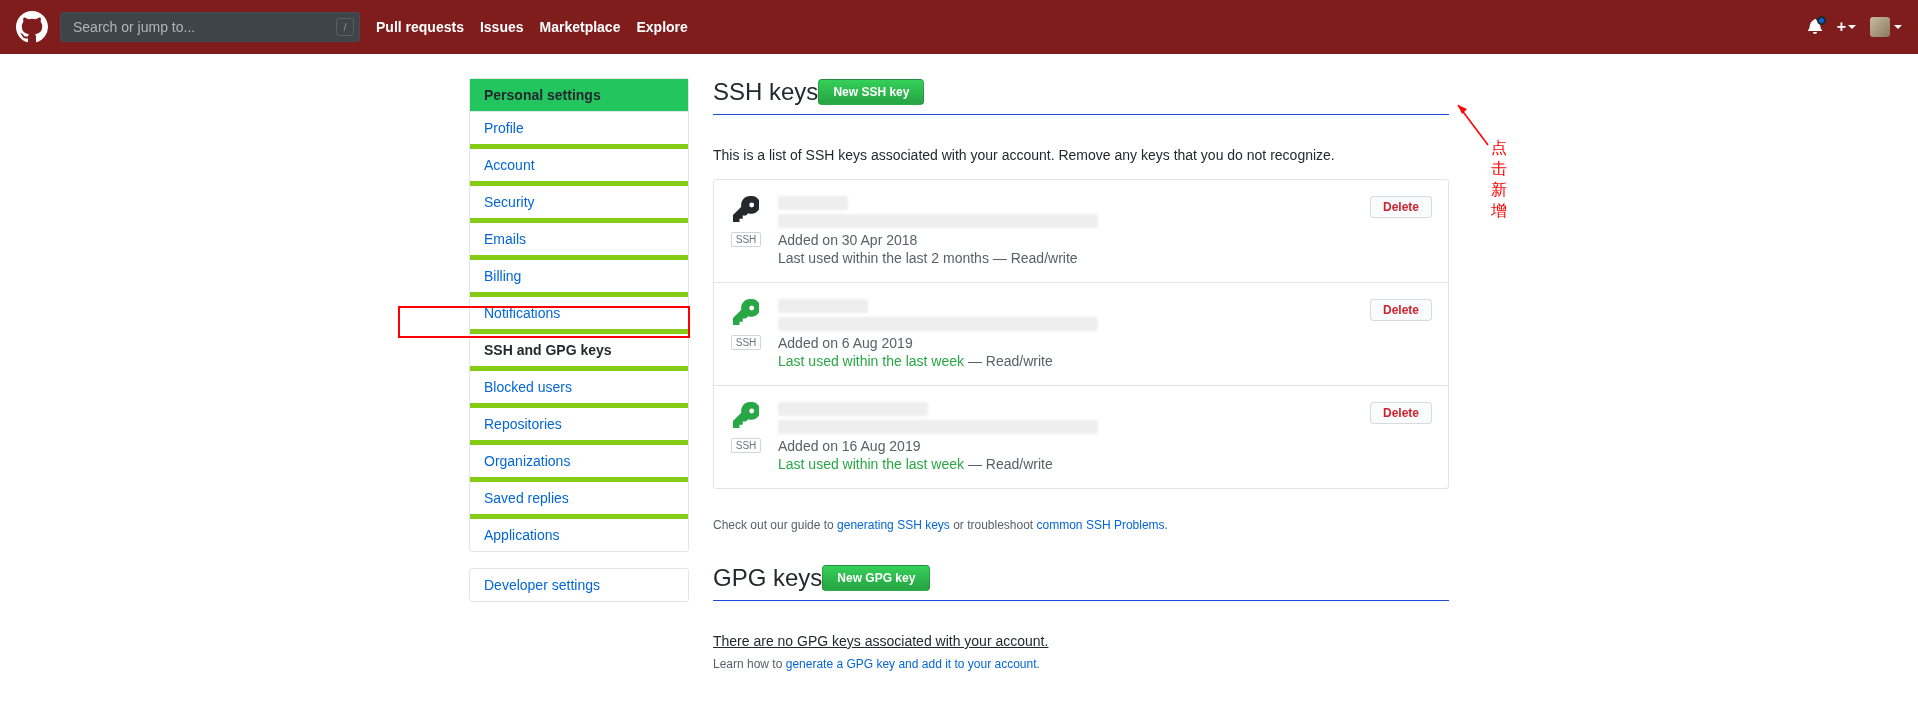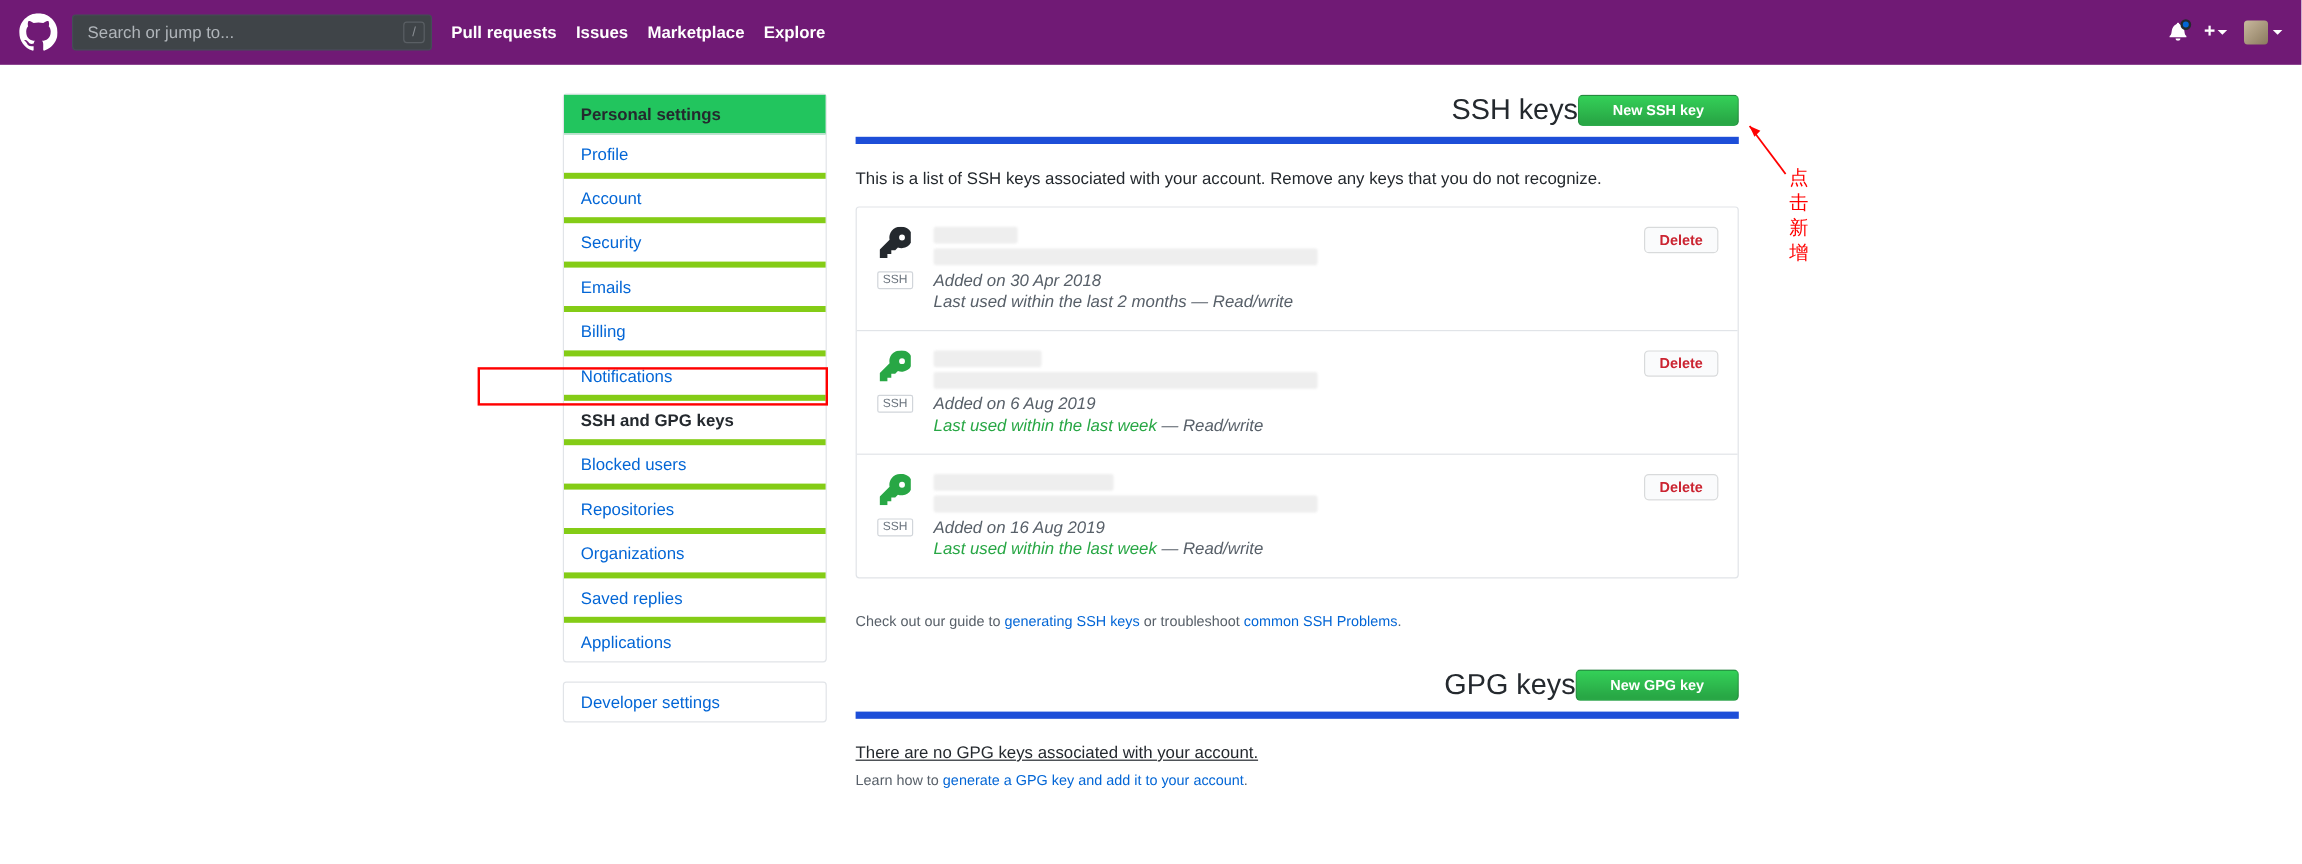--- a/index.html
+++ b/index.html
@@ -1,20 +1,20 @@
 <!DOCTYPE html>
 <html><head>
 <meta charset="utf-8">
 <style>
 * { box-sizing: border-box; margin: 0; padding: 0; }
 body { font-family: -apple-system, BlinkMacSystemFont, "Segoe UI", Helvetica, Arial, sans-serif; font-size: 14px; color: #24292e; background: #fff; width: 1918px; }
 a { text-decoration: none; }
 
 
-.header { background: #701a75; height: 54px; display: flex; align-items: center; padding: 0 16px; color: #fff; }
+.header { background: #7f1d1d; height: 54px; display: flex; align-items: center; padding: 0 16px; color: #fff; }
 .logo { display: flex; align-items: center; margin-right: 12px; }
 .search-wrap { position: relative; }
 .search { background: #3f4448; border: 1px solid #444d56; border-radius: 3px; color: #b0b5ba; padding: 6px 30px 6px 12px; width: 300px; font-size: 14px; }
 .search::placeholder { color: #b0b5ba; }
 .slash { position: absolute; right: 6px; top: 50%; transform: translateY(-50%); border: 1px solid #5a5f64; border-radius: 3px; width: 18px; height: 18px; display: flex; align-items: center; justify-content: center; font-size: 11px; color: #8a8f94; }
 .nav { display: flex; gap: 16px; margin-left: 16px; }
 .nav a { color: #fff; font-weight: 600; font-size: 14px; }
 .header-right { margin-left: auto; display: flex; align-items: center; gap: 14px; }
 .bell-wrap { position: relative; }
 .bell-dot { position: absolute; top: -2px; right: -3px; width: 9px; height: 9px; background: #0366d6; border-radius: 50%; border: 2px solid #24292e; }
@@ -28,35 +28,35 @@
 .main { flex: 1; position: relative; }
 
 
 .menu { border: 1px solid #e1e4e8; border-radius: 3px; margin-bottom: 16px; }
 .menu-header { padding: 8px 14px; font-weight: 600; font-size: 14px; background: #22c55e; border-bottom: 1px solid #e1e4e8; color: #24292e; }
 .menu-item { display: block; padding: 8px 14px; color: #0366d6; border-bottom: 5px solid #84cc16; font-size: 14px; }
 .menu-item:last-child { border-bottom: none; }
 .menu-item.selected { color: #24292e; font-weight: 600; }
 
 
-.subhead { display: flex; align-items: center; justify-content: flex-end; padding-bottom: 8px; margin-bottom: 20px; border-bottom: 6px solid #1d4ed8; }
+.subhead { display: flex; align-items: center; justify-content: flex-start; padding-bottom: 8px; margin-bottom: 32px; border-bottom: 1px solid #1d4ed8; }
 .subhead h2 { font-weight: 400; font-size: 24px; }
-.btn-green { background: #2ea44f; background-image: linear-gradient(-180deg,#34d058,#28a745 90%); color: #fff; border: 1px solid rgba(27,31,35,.2); border-radius: 4px; padding: 5px 28px; font-size: 12px; font-weight: 600; cursor: pointer; }
+.btn-green { background: #2ea44f; background-image: linear-gradient(-180deg,#34d058,#28a745 90%); color: #fff; border: 1px solid rgba(27,31,35,.2); border-radius: 4px; padding: 5px 14px; font-size: 12px; font-weight: 600; cursor: pointer; }
 .desc { margin-bottom: 16px; color: #24292e; }
 
 
 .keys-box { border: 1px solid #e1e4e8; border-radius: 3px; }
 .key-item { display: flex; padding: 16px; border-bottom: 1px solid #e1e4e8; align-items: flex-start; }
 .key-item:last-child { border-bottom: none; }
 .key-icon-wrap { display: flex; flex-direction: column; align-items: center; margin-right: 16px; width: 32px; }
 .key-icon { font-size: 24px; }
 .key-icon.black { color: #24292e; }
 .key-icon.green { color: #28a745; }
 .ssh-badge { border: 1px solid #d1d5da; border-radius: 2px; font-size: 10px; padding: 1px 4px; color: #6a737d; margin-top: 4px; }
-.key-details { flex: 1; font-style: italic; }
+.key-details { flex: 1; }
 .blur-line { background: #eee; height: 14px; margin-bottom: 4px; border-radius: 2px; filter: blur(1px); }
 .key-added { color: #586069; font-size: 14px; margin-top: 2px; }
 .key-last { font-size: 14px; margin-top: 2px; }
 .key-last .green-text { color: #28a745; }
 .key-last .gray-text { color: #586069; }
 .btn-delete { background: #fafbfc; border: 1px solid rgba(27,31,35,.15); border-radius: 4px; padding: 3px 12px; font-size: 12px; font-weight: 600; color: #cb2431; cursor: pointer; }
 
 .footnote { margin-top: 29px; font-size: 12px; color: #586069; }
 .footnote a { color: #0366d6; }
 

